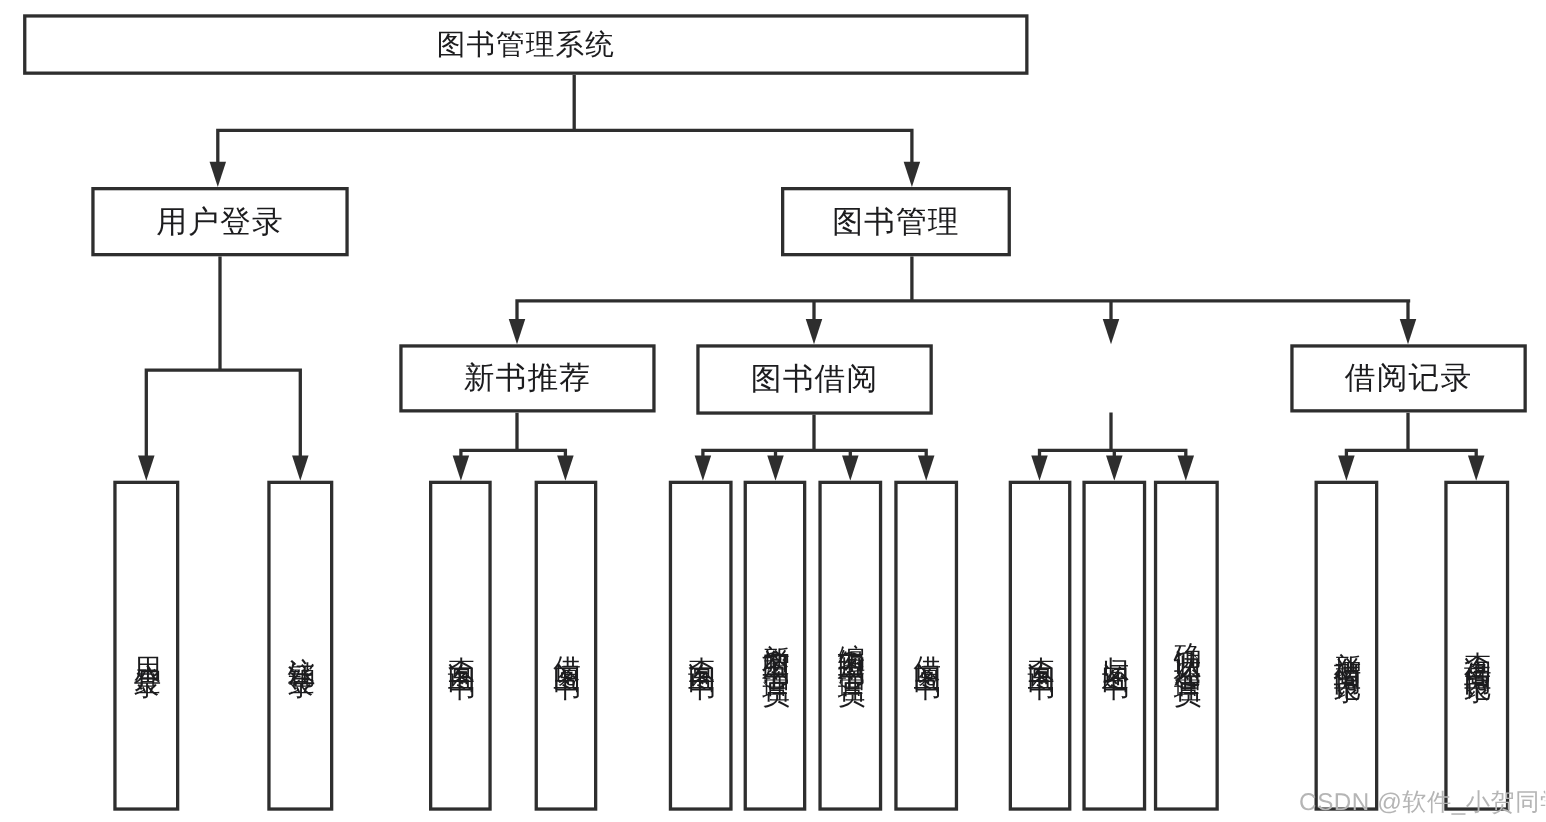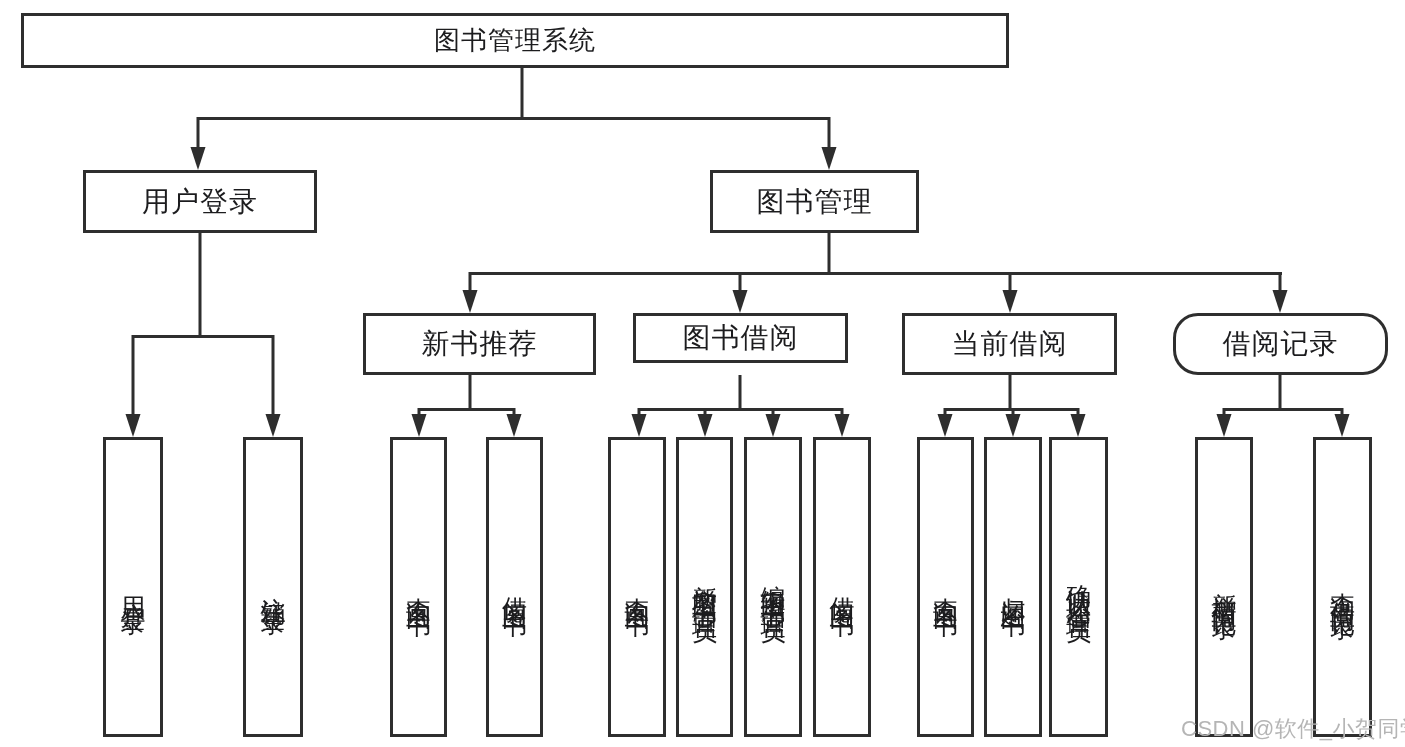--- a/index.html
+++ b/index.html
@@ -87,29 +87,28 @@
       <polygon points="765.5,414 780.5,414 773,437"></polygon>
       <polygon points="834.5,414 849.5,414 842,437"></polygon>
       <polygon points="937.5,414 952.5,414 945,437"></polygon>
       <polygon points="1005.5,414 1020.5,414 1013,437"></polygon>
       <polygon points="1070.5,414 1085.5,414 1078,437"></polygon>
       <polygon points="1216.5,414 1231.5,414 1224,437"></polygon>
       <polygon points="1334.5,414 1349.5,414 1342,437"></polygon>
     </g>
   </svg>
 
-  <div class="box rootbox" style="left:21px; top:13px; width:988px; height:55px;">图书管理系统</div>
+  <div class="box rootbox" style="left:21px; top:13px; width:914px; height:55px;">图书管理系统</div>
 
   <div class="box hbox" style="left:83px; top:170px; width:234px; height:63px;">用户登录</div>
   <div class="box hbox" style="left:710px; top:170px; width:209px; height:63px;">图书管理</div>
 
   <div class="box hbox" style="left:363px; top:313px; width:233px; height:62px;">新书推荐</div>
-  <div class="box hbox" style="left:633px; top:313px; width:215px; height:50px;">图书借阅</div>
-  <div class="box hbox" style="left:902px; top:313px; width:215px; height:62px;">当前借阅</div>
-  <div class="box hbox" style="left:1173px; top:313px; width:215px; height:62px;border-radius:25px;">借阅记录</div>
+  <div class="box hbox" style="left:633px; top:313px; width:215px; height:64px;">图书借阅</div>
+  <div class="box hbox" style="left:1173px; top:313px; width:215px; height:62px;">借阅记录</div>
 
   <div class="box vbox" style="left:103px; top:437px; width:60px; height:300px;">用户登录</div>
   <div class="box vbox" style="left:243px; top:437px; width:60px; height:300px;">注销登录</div>
 
   <div class="box vbox" style="left:390px; top:437px; width:57px; height:300px;">查询图书</div>
   <div class="box vbox" style="left:486px; top:437px; width:57px; height:300px;">借阅图书</div>
 
   <div class="box vbox" style="left:608px; top:437px; width:58px; height:300px;">查询图书</div>
   <div class="box vbox" style="left:676px; top:437px; width:57px; height:300px;">新增图书（管理员）</div>
   <div class="box vbox" style="left:744px; top:437px; width:58px; height:300px;">编辑图书（管理员）</div>

